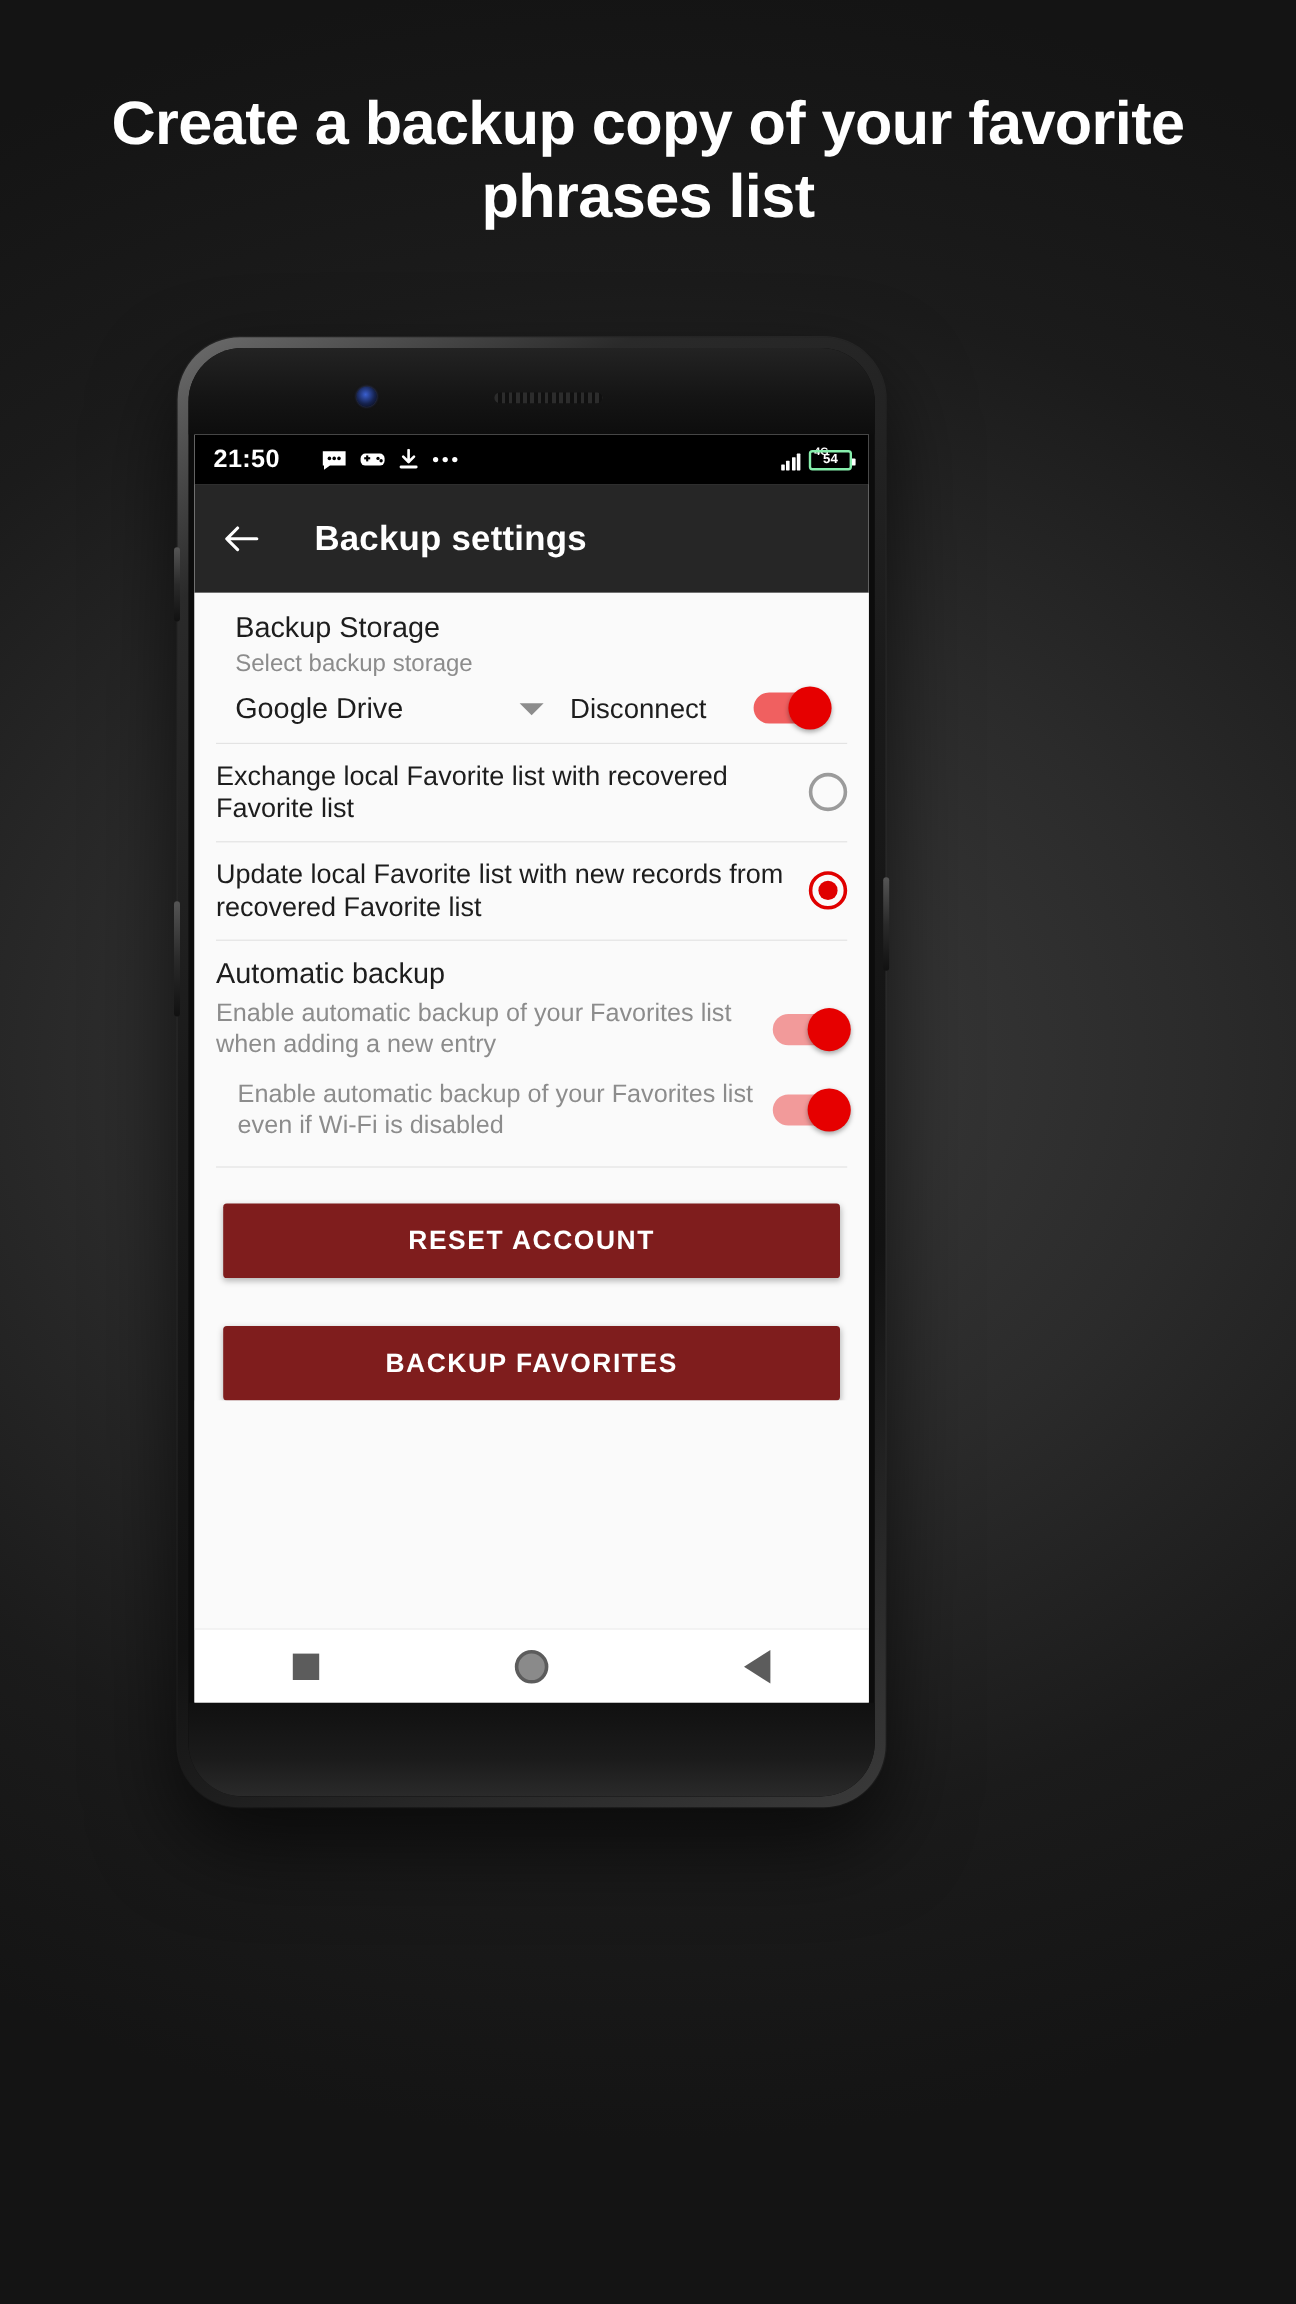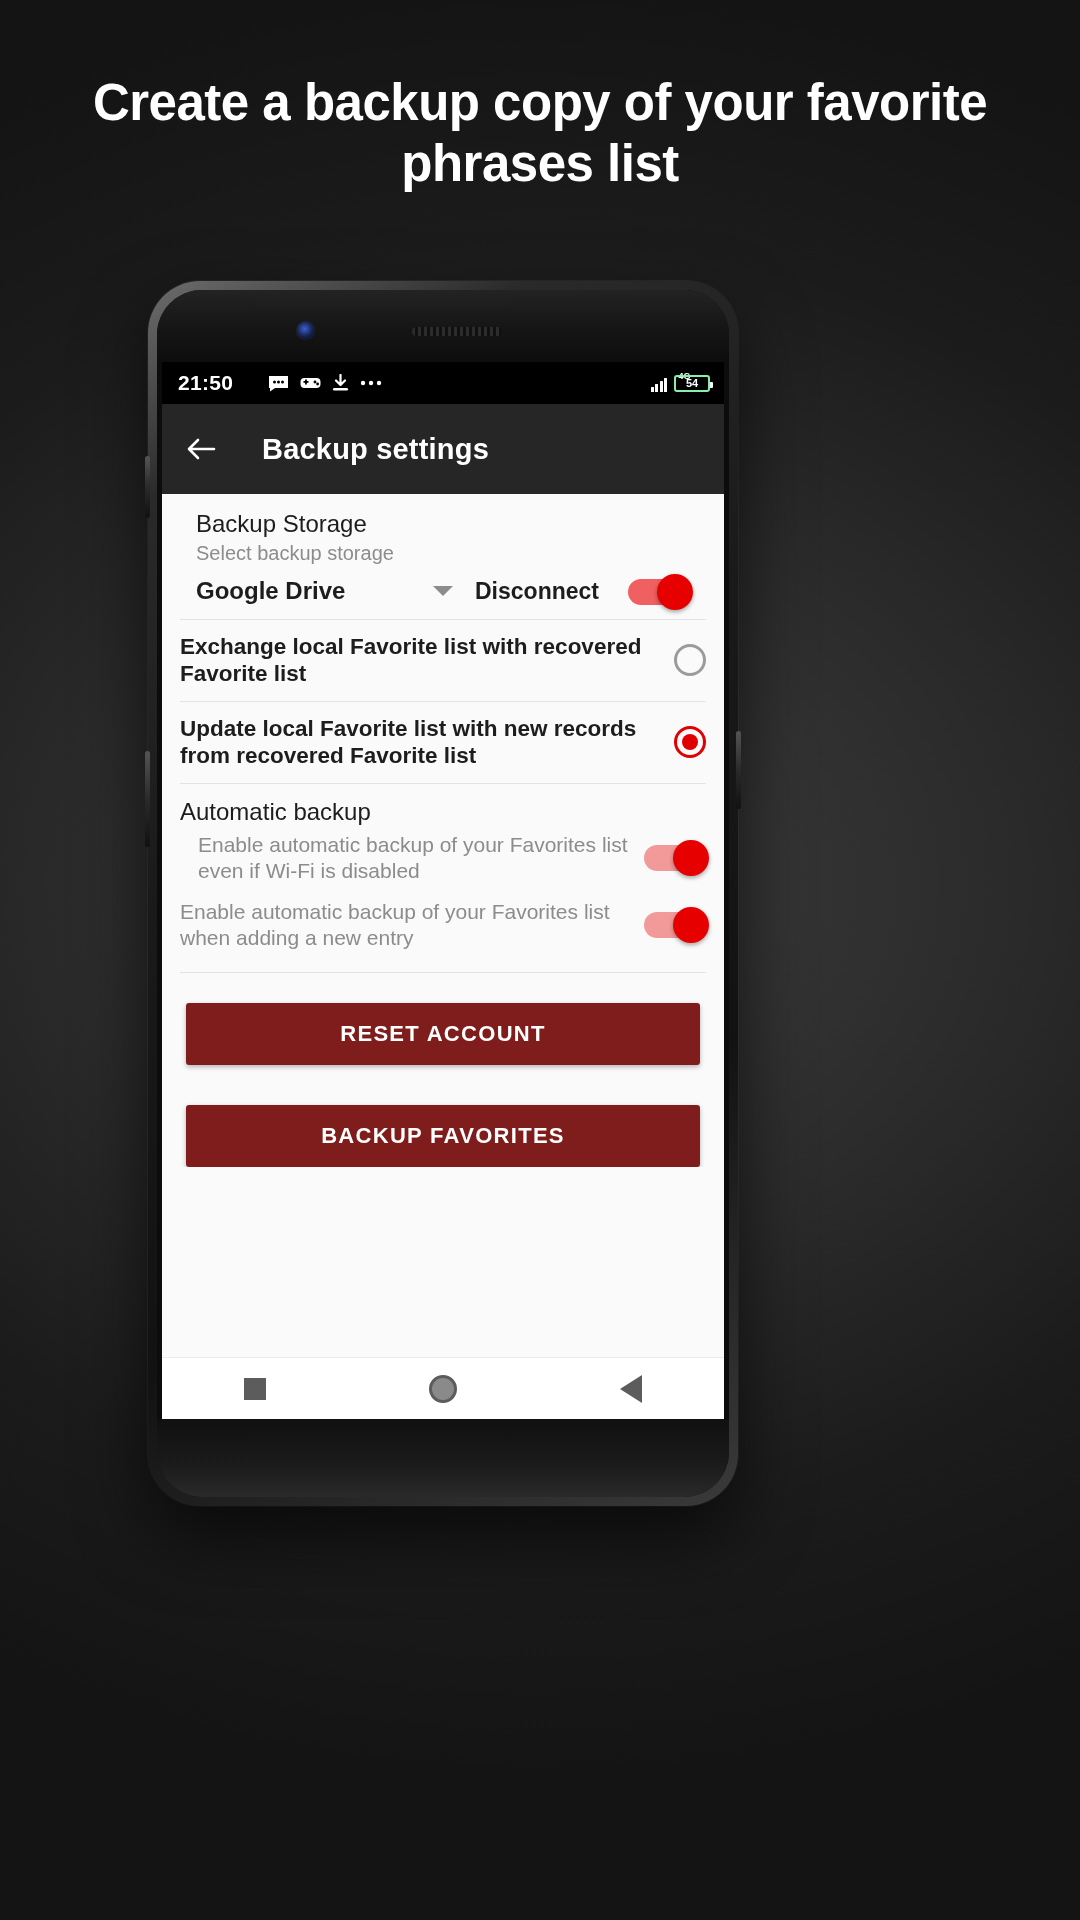--- a/index.html
+++ b/index.html
@@ -151,22 +151,22 @@
   .sect { padding: 0 34px; }
   .sect-title {
     font-size: 24px; color: #1d1d1d;
     padding-top: 16px;
   }
   .sect-sub {
     font-size: 20px; color: #8c8c8c;
     margin-top: 4px;
   }
   .storage-row {
-    display: flex; align-items: flex-end;
-    margin-top: 12px; padding-bottom: 14px; font-weight: bold;
+    display: flex; align-items: flex-start;
+    margin-top: 12px; padding-bottom: 14px;
   }
   .dropdown {
     display: flex; align-items: center;
     width: 265px;
   }
   .dd-value { font-size: 24px; color: #1d1d1d; }
   .caret {
     margin-left: auto; margin-right: 8px;
     width: 0; height: 0;
     border-left: 10px solid transparent;
@@ -191,21 +191,20 @@
     background: #e60000;
     box-shadow: 0 2px 4px rgba(0,0,0,0.35);
   }
   .toggle.strong { background: #f06060; }
 
   
   .radio-row {
     display: flex; align-items: center;
     padding: 13px 18px;
     gap: 20px;
-    font-weight: bold;
   }
   .radio-text { font-size: 22.5px; color: #1d1d1d; line-height: 1.22; flex: 1 1 auto; }
   .radio {
     width: 32px; height: 32px; border-radius: 50%;
     border: 3px solid #9b9b9b;
     flex: 0 0 auto;
     position: relative;
   }
   .radio.checked { border-color: #e00000; }
   .radio.checked::after {
@@ -359,32 +358,32 @@
           <span class="radio"></span>
         </div>
         <div class="divider"></div>
         <div class="radio-row">
           <span class="radio-text">Update local Favorite list with new records from recovered Favorite list</span>
           <span class="radio checked"></span>
         </div>
         <div class="divider"></div>
 
         <div class="auto-title">Automatic backup</div>
+        <div class="auto-row">
+          <span class="auto-text">Enable automatic backup of your Favorites list when adding a new entry</span>
+          <span class="toggle">
+              <span class="knob"></span>
+            </span>
+        </div>
         <div class="auto-row indent">
           <span class="auto-text">Enable automatic backup of your Favorites list even if Wi-Fi is disabled</span>
           <span class="toggle">
               <span class="knob"></span>
             </span>
         </div>
-        <div class="auto-row">
-          <span class="auto-text">Enable automatic backup of your Favorites list when adding a new entry</span>
-          <span class="toggle">
-              <span class="knob"></span>
-            </span>
-        </div>
         <div class="divider" style="margin-top:12px"></div>
 
         <div class="btn-wrap">
           <button class="big-btn">RESET ACCOUNT</button>
           <div class="btn-gap"></div>
           <button class="big-btn">BACKUP FAVORITES</button>
         </div>
 
         <div class="filler"></div>
       </div>

